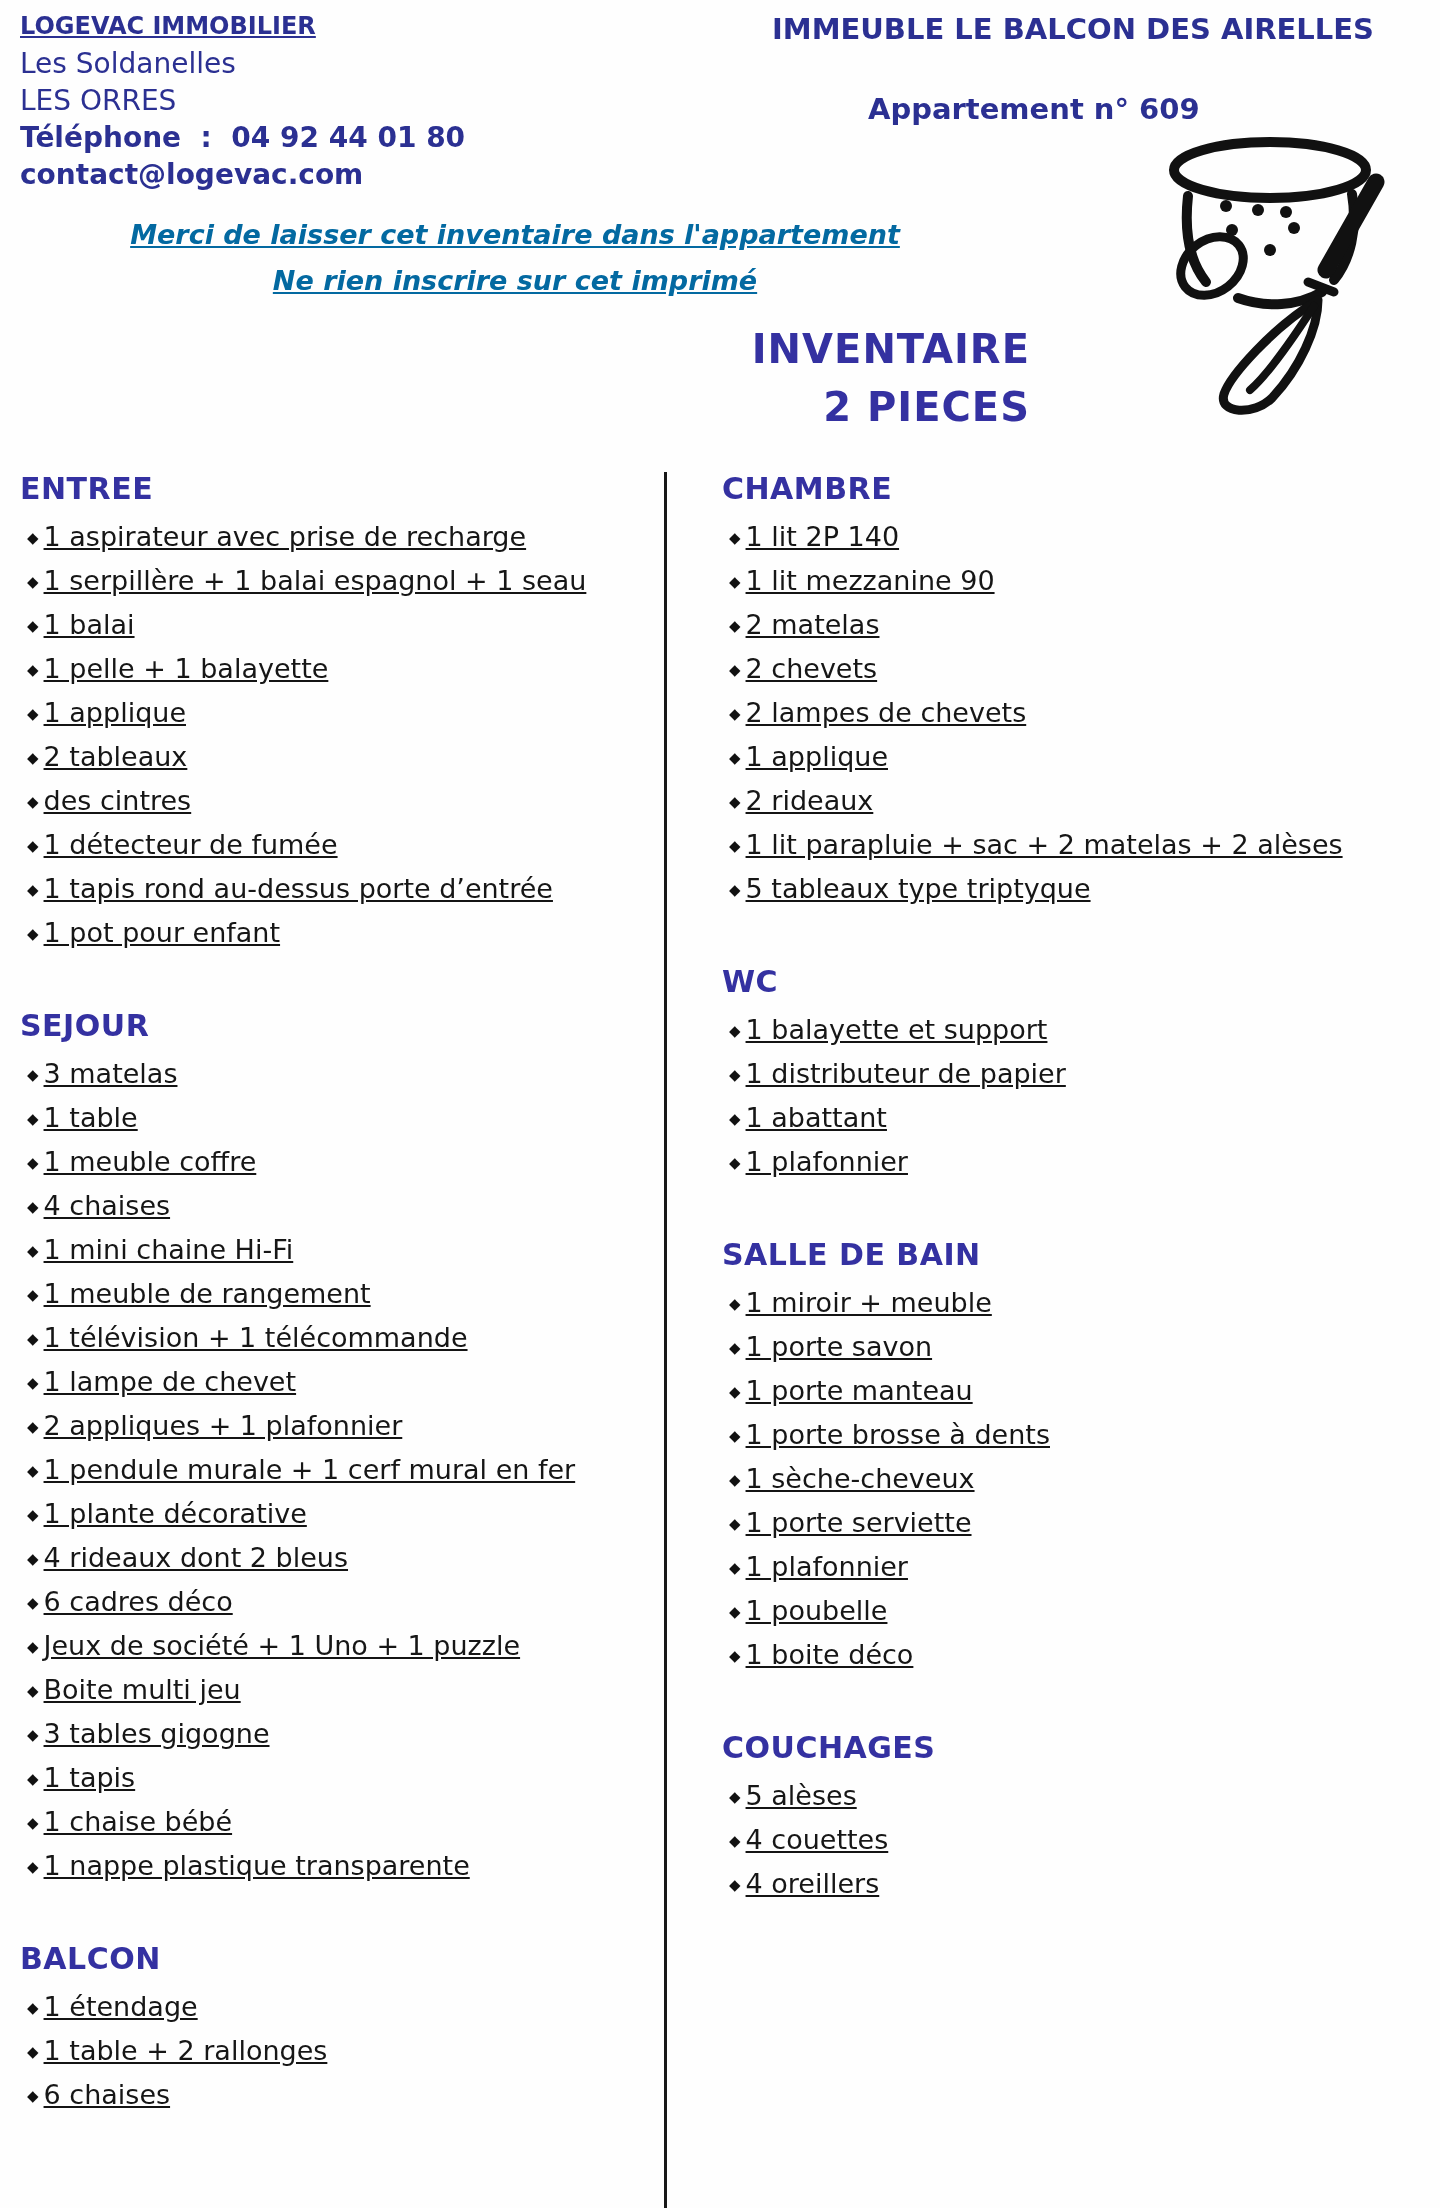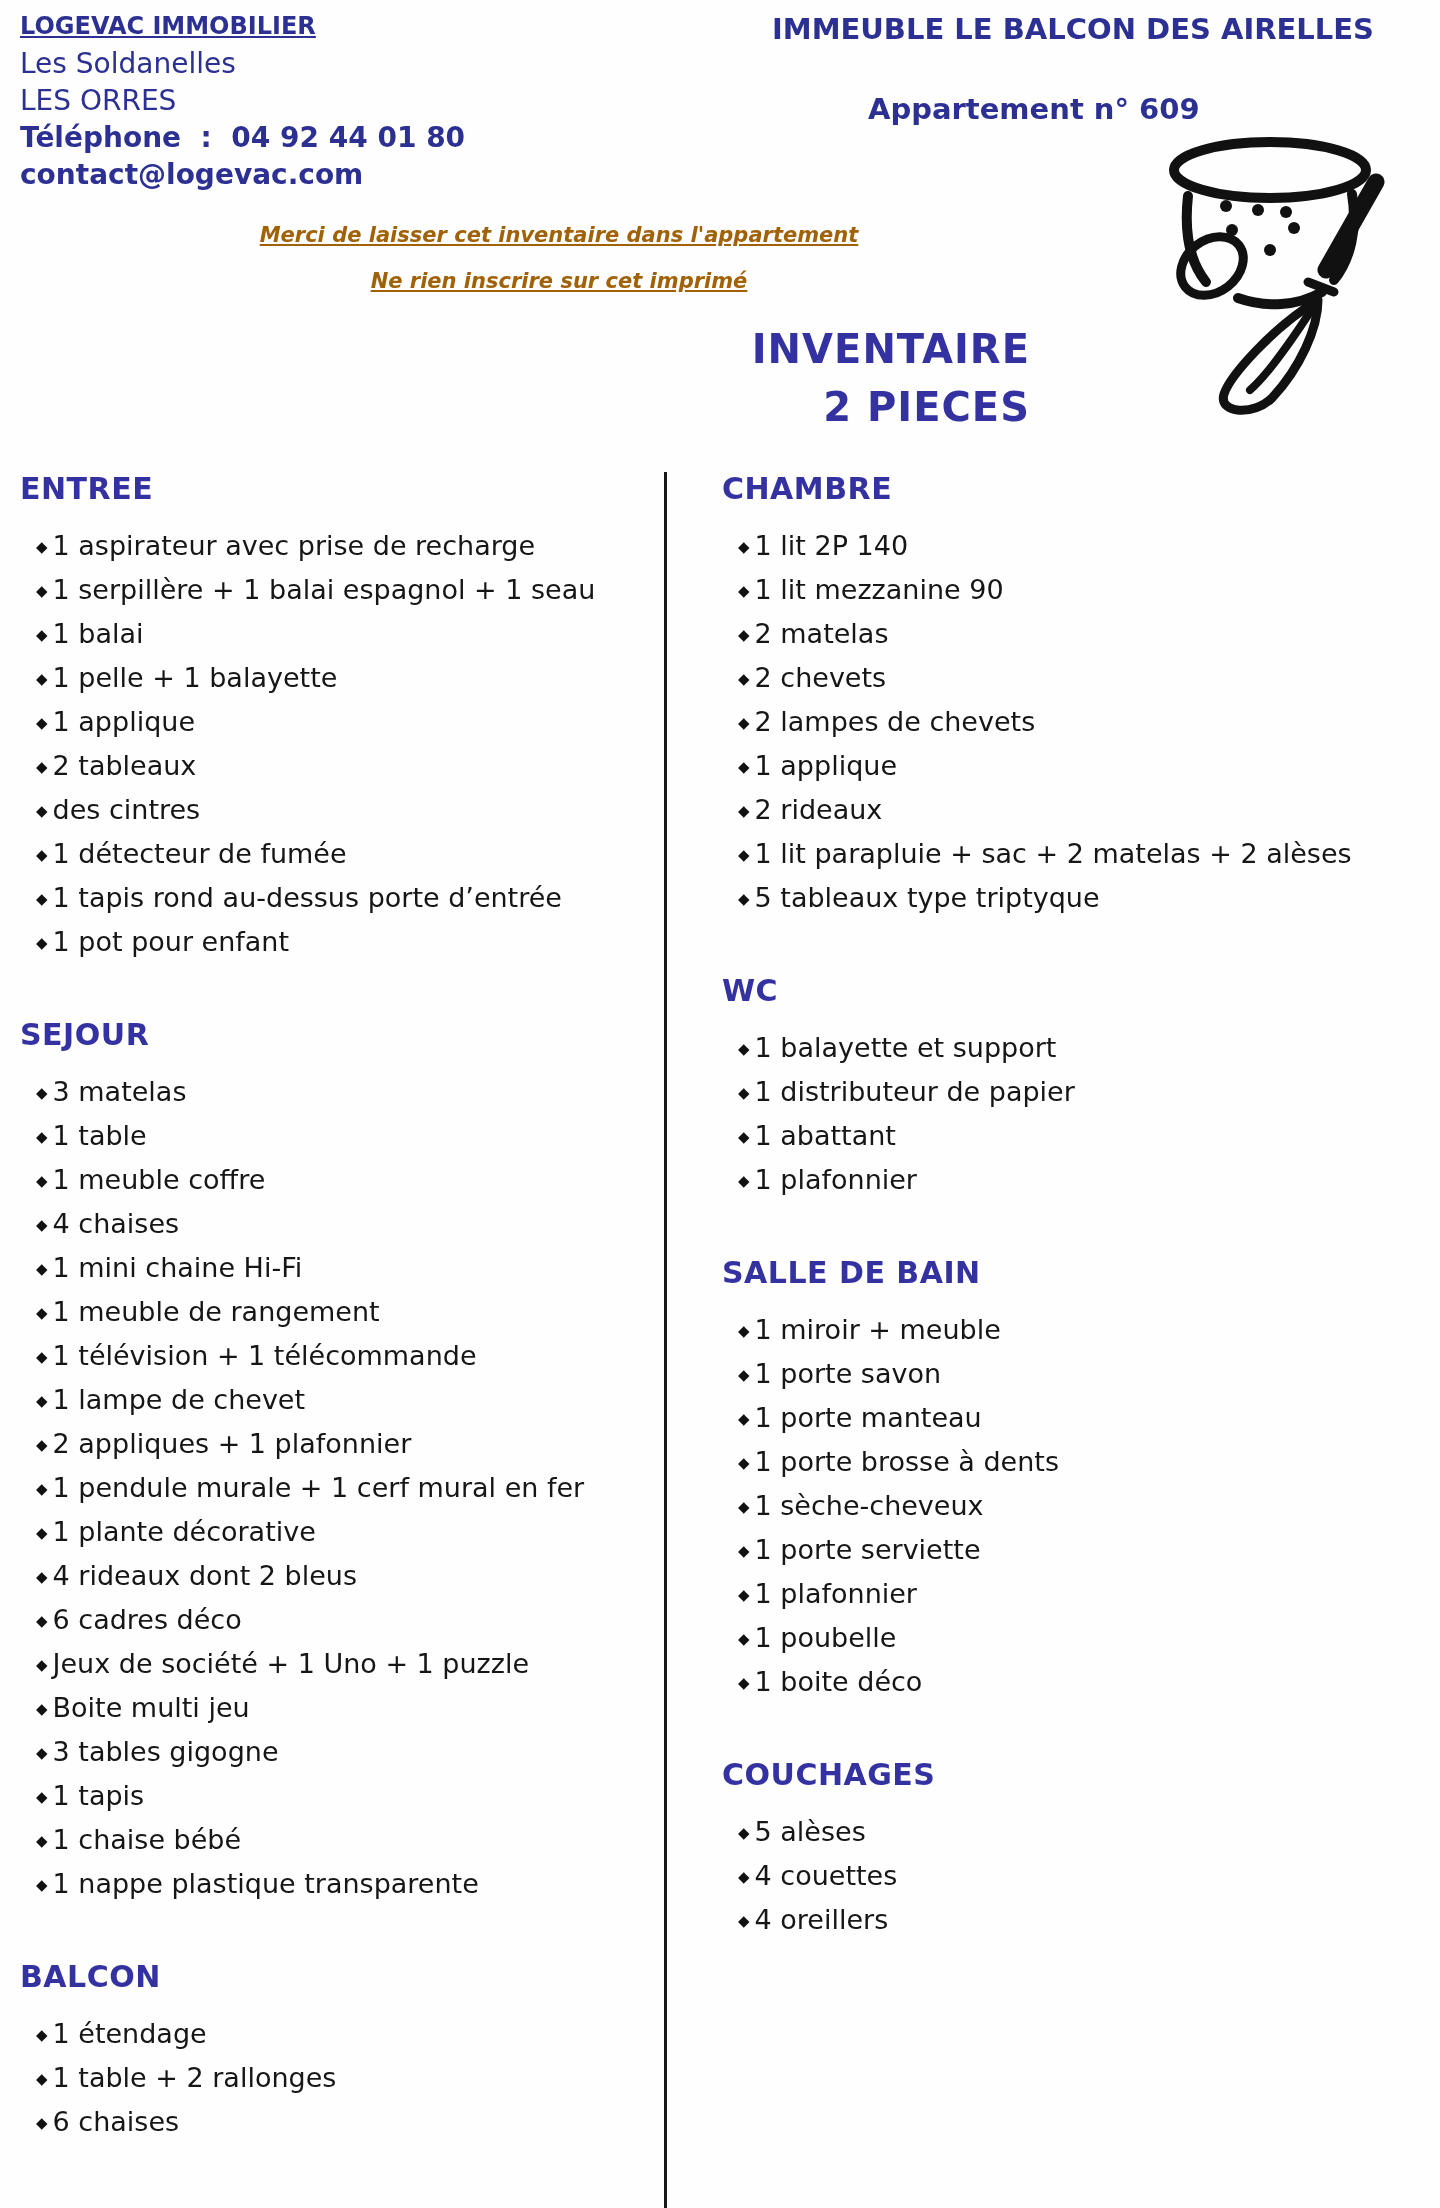--- a/index.html
+++ b/index.html
@@ -27,22 +27,22 @@
     font-size:29px;font-weight:bold;color:#2b3092;white-space:nowrap;
   }
   .apartment{
     position:absolute;left:868px;top:92px;
     font-size:29px;font-weight:bold;color:#2b3092;white-space:nowrap;
   }
 
   
   .notice{
     position:absolute;left:0;top:212px;width:1030px;
-    text-align:center;color:#a16207;
-    font-size:21px;font-style:italic;font-weight:600;line-height:46px;margin-left:44px;
+    text-align:center;color:#0369a1;
+    font-size:27px;font-style:italic;font-weight:600;line-height:46px;
   }
   .notice .nline{text-decoration:underline;}
 
   
   .title{
     position:absolute;left:0;top:320px;width:1030px;
     text-align:right;color:#3431a1;
     font-size:40px;font-weight:bold;line-height:58px;letter-spacing:1px;
   }
 
@@ -55,21 +55,21 @@
   .col-right{left:722px;width:660px;}
   .divider{
     position:absolute;left:664px;top:472px;bottom:0;width:3px;
     background:#171717;
   }
   .section{margin:0 0 48px 0;}
   .section-heading{
     color:#3431a1;font-weight:bold;font-size:30px;line-height:42px;
     letter-spacing:0.5px;white-space:nowrap;
   }
-  .items{list-style:none;margin:16px;padding:0;}
+  .items{list-style:none;margin:7px;padding:0;text-decoration:underline;}
   .item{font-size:27px;line-height:40px;white-space:nowrap;color:#161616;}
   .bullet{
     display:inline-block;font-size:15px;margin-right:5px;
     transform:translateY(-3px);color:#111;
   }
 </style>
 </head>
 <body>
 
 <div class="page">

